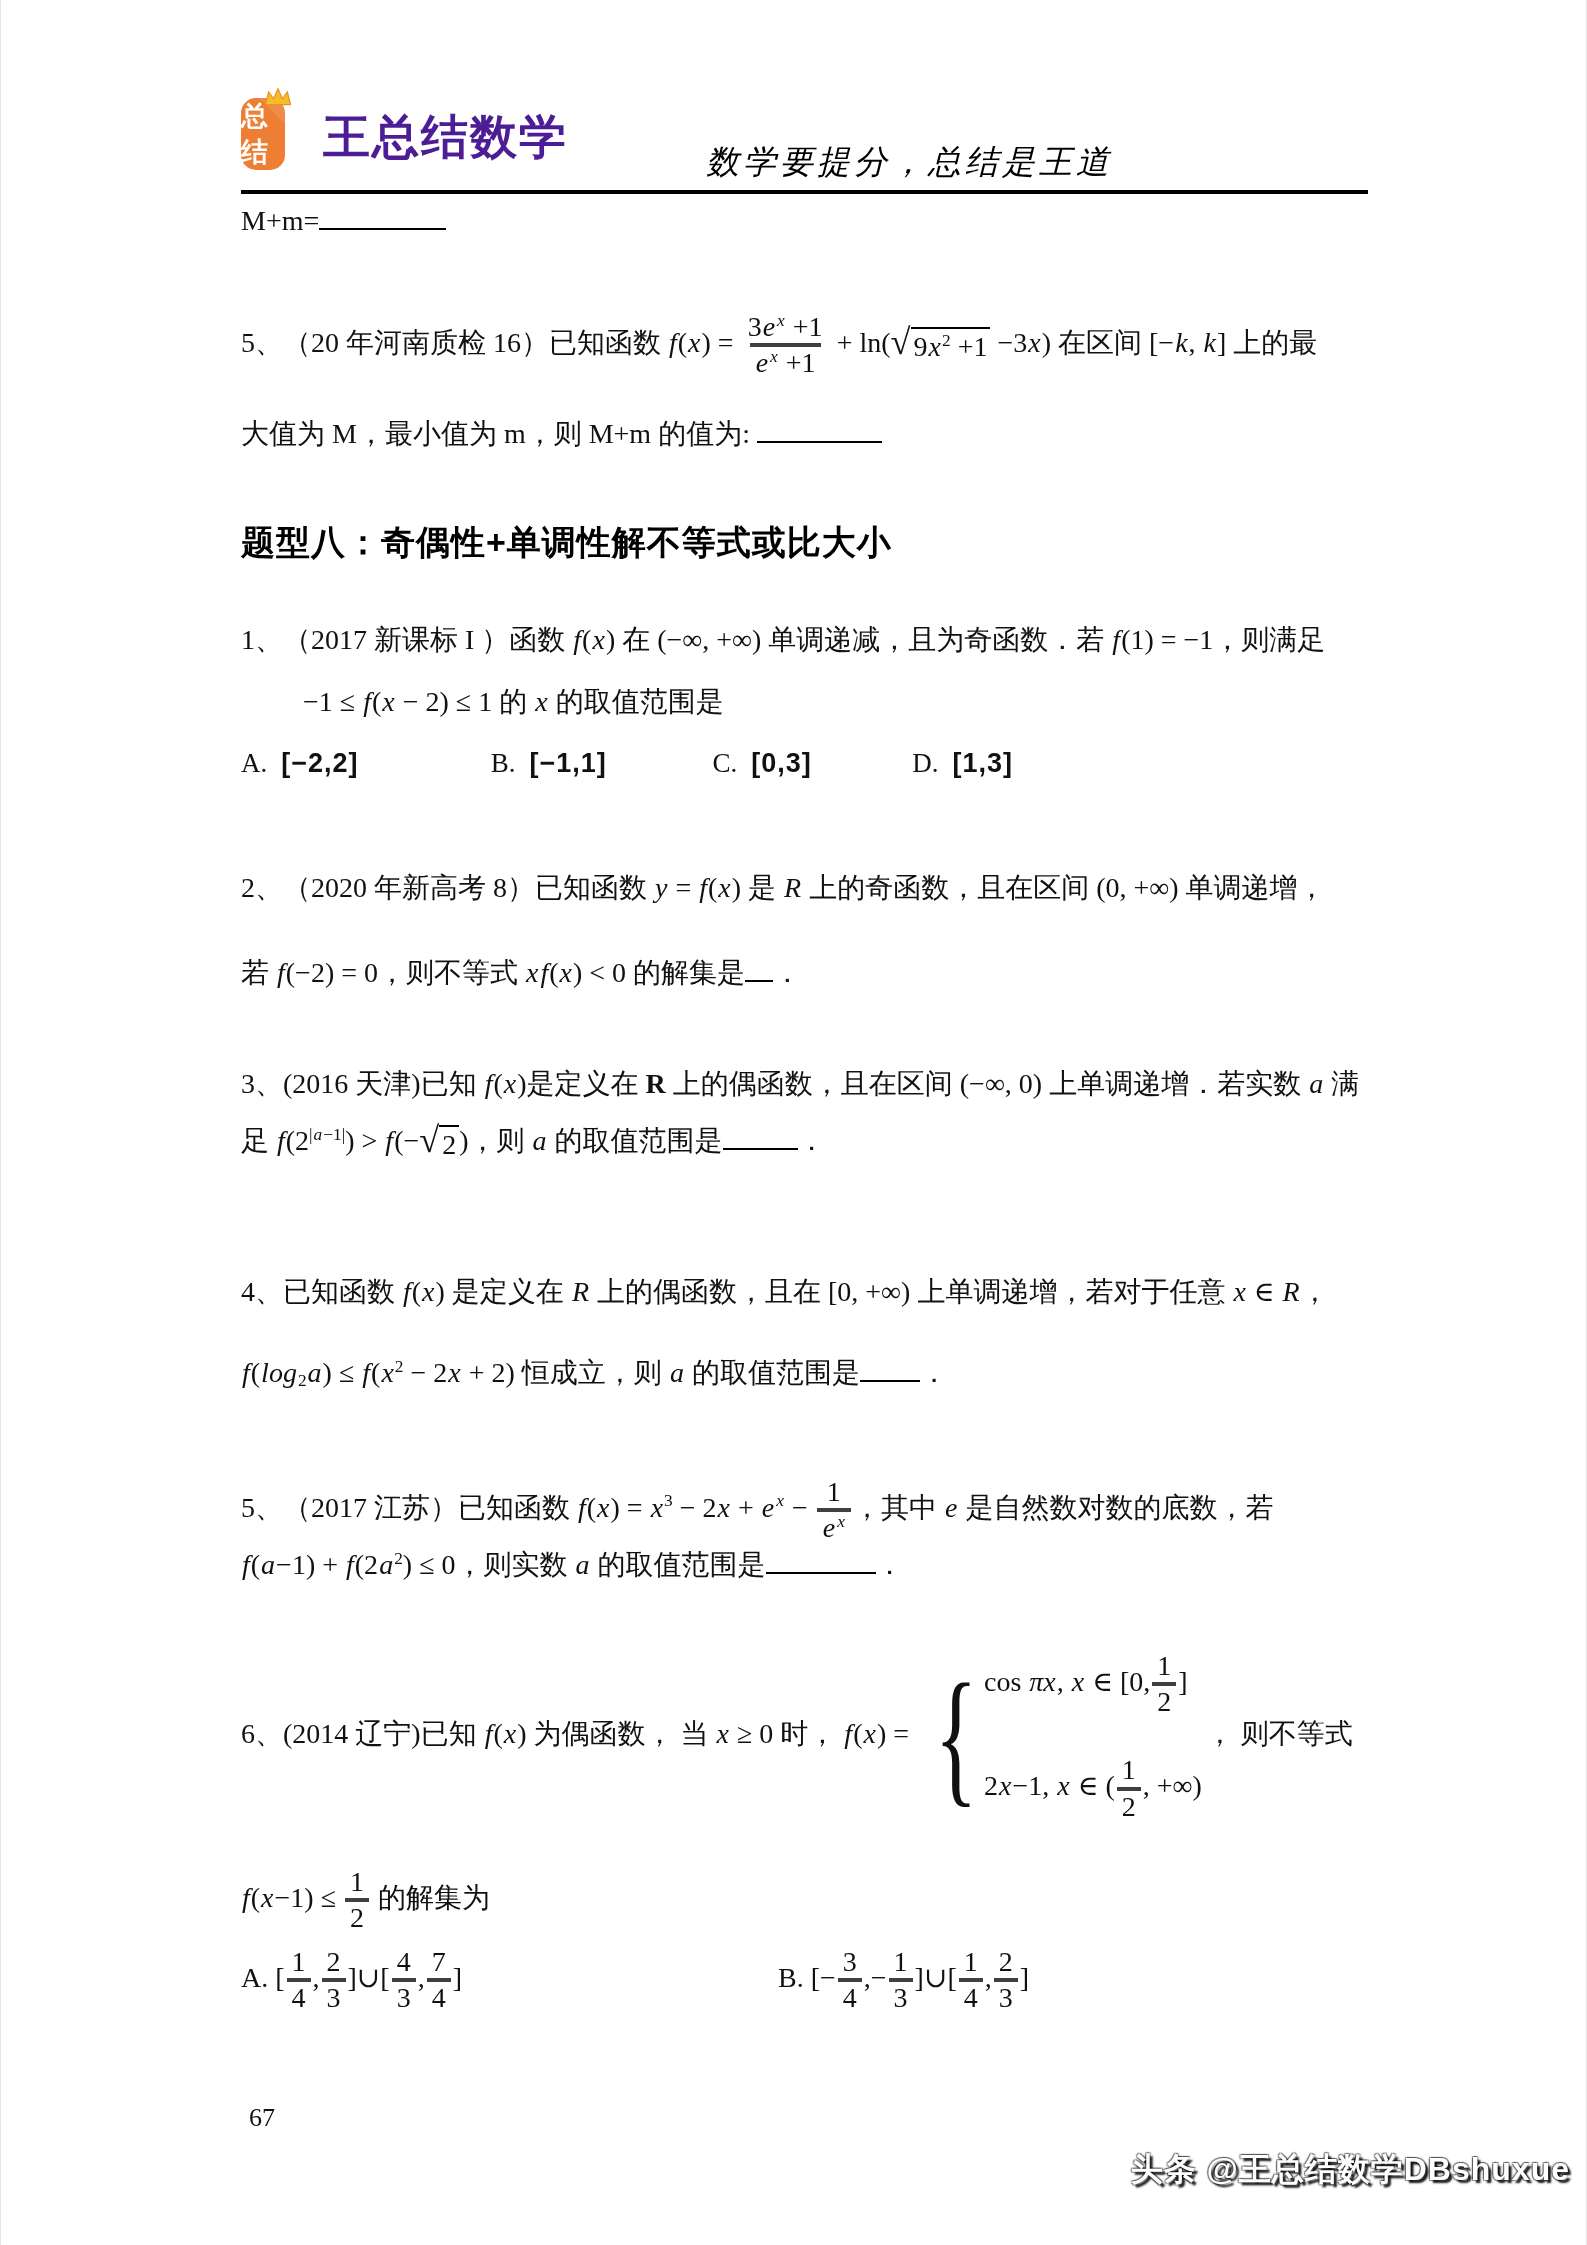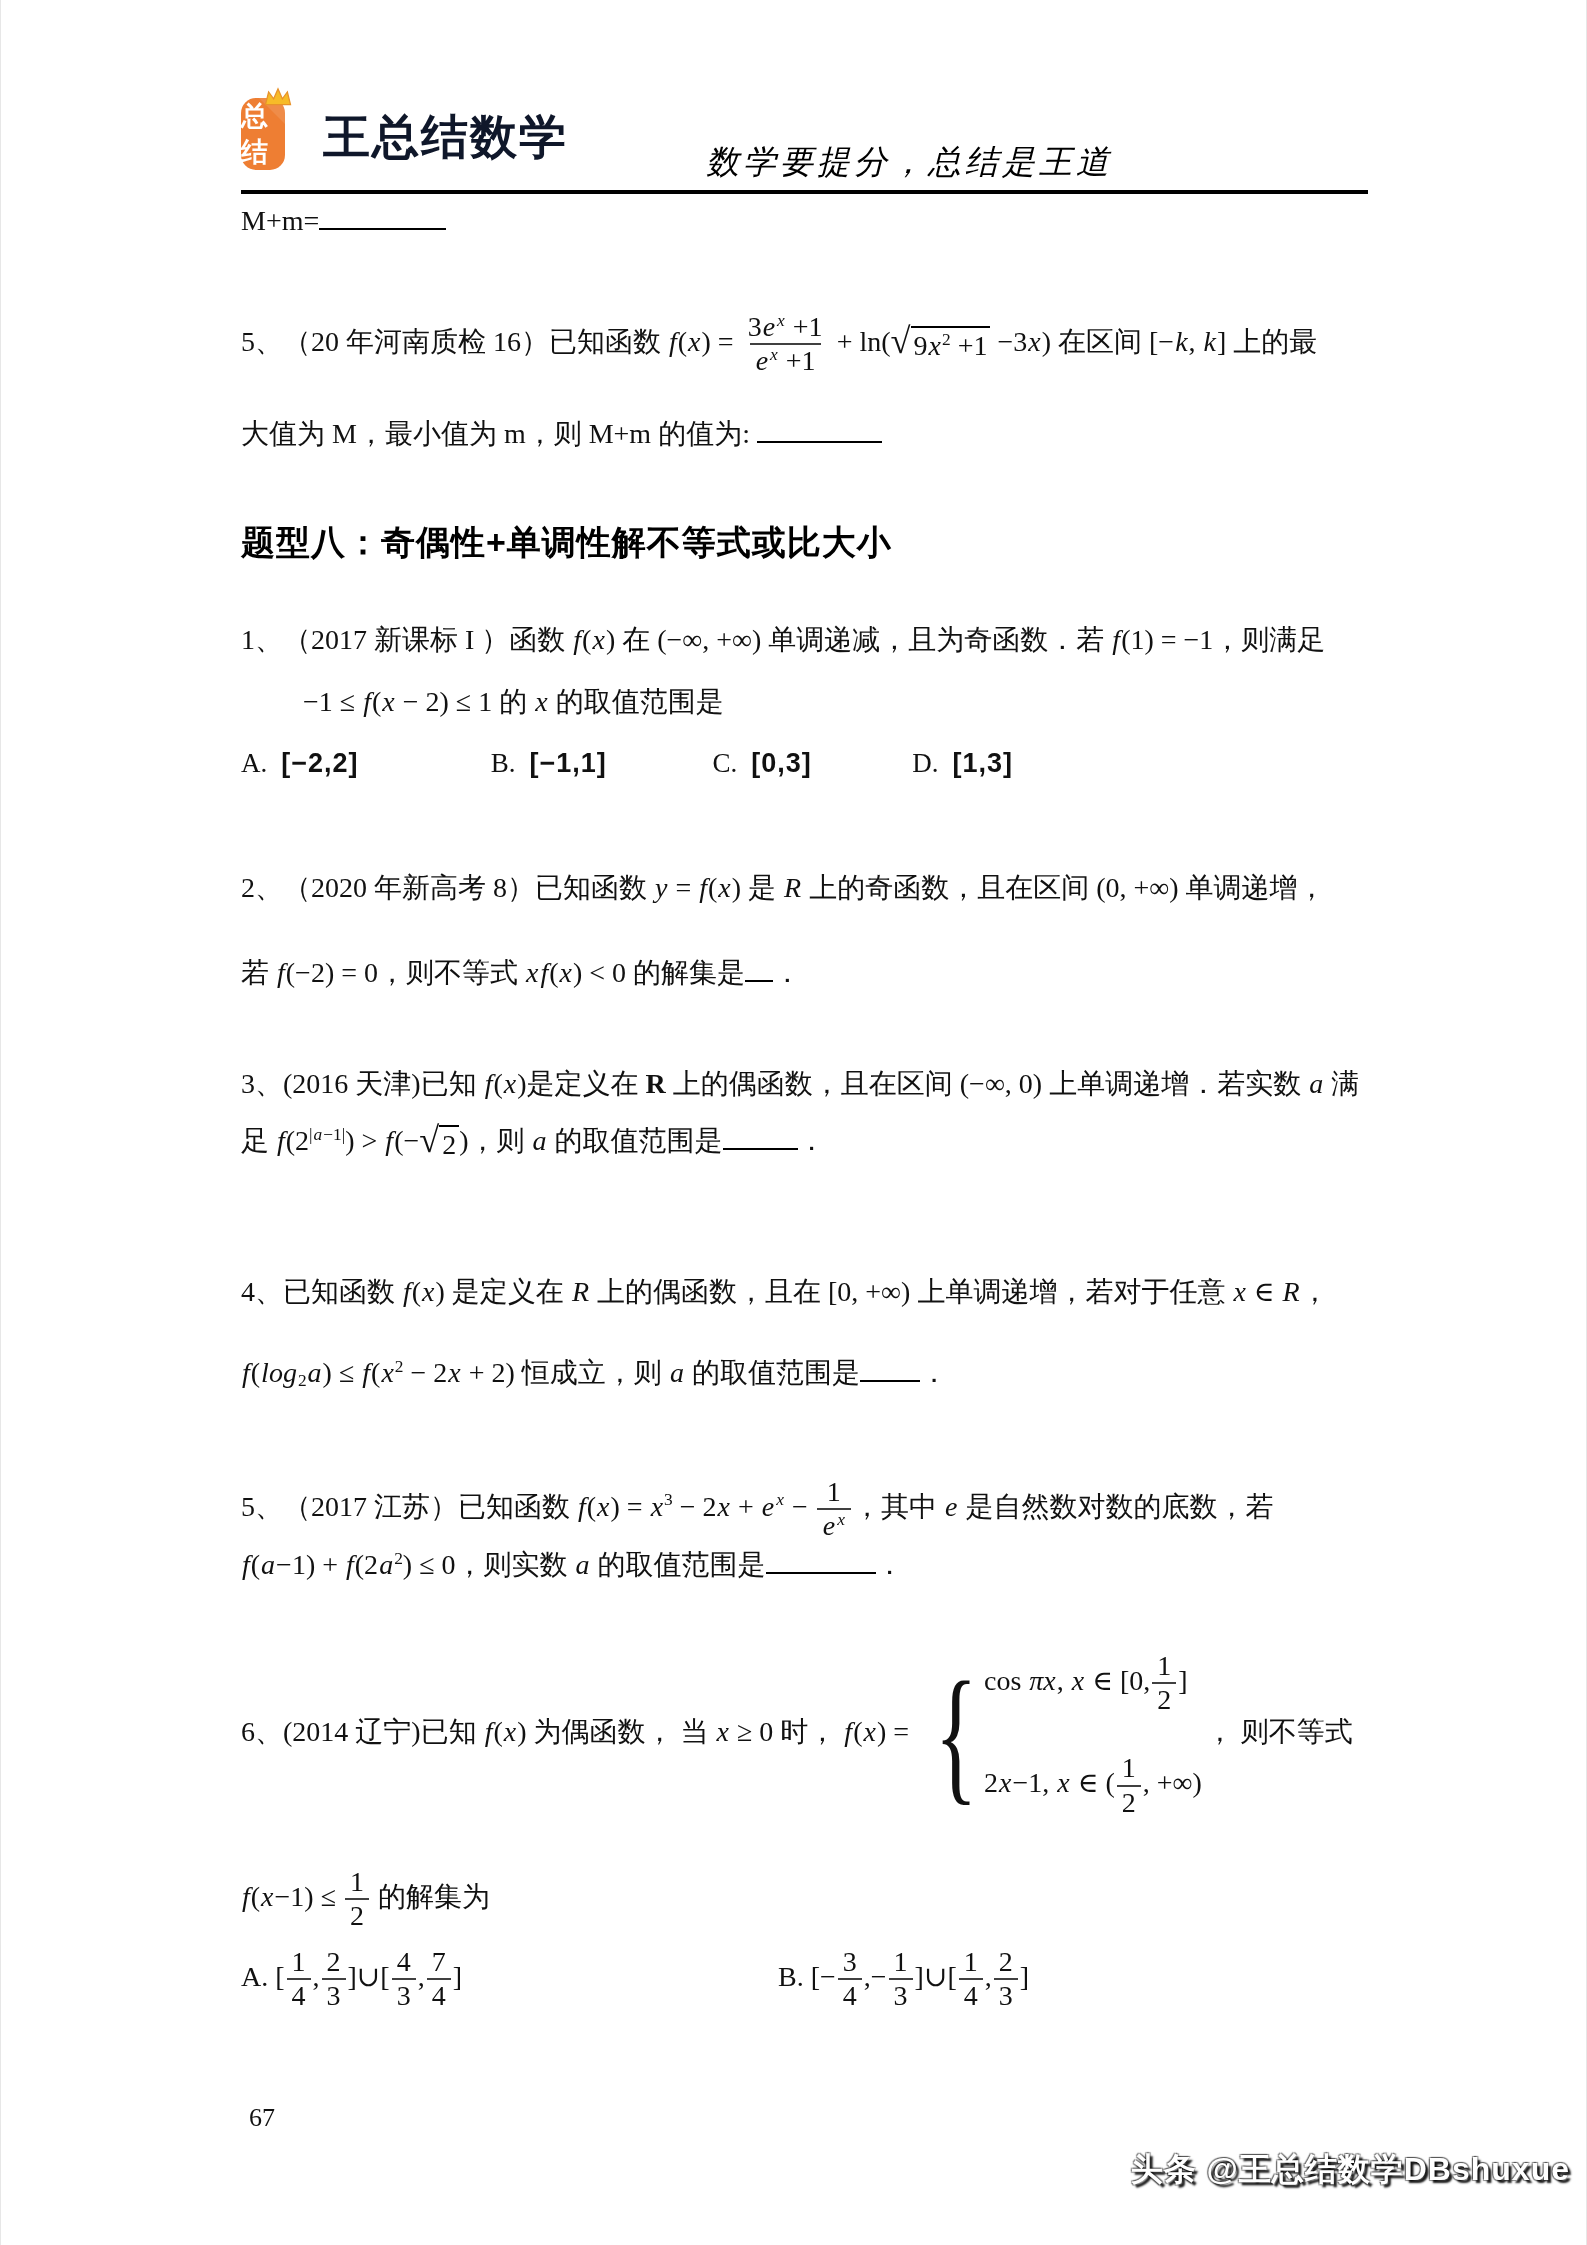--- a/index.html
+++ b/index.html
@@ -52,21 +52,21 @@
     font-weight:bold;font-size:34px;letter-spacing:1px;color:#000;
   }
   
   .mi{font-style:italic;padding:0 1px;}
   .mb{font-weight:bold;}
   .msup{font-size:0.62em;vertical-align:0.6em;line-height:0;}
   .msub{font-size:0.62em;vertical-align:-0.25em;line-height:0;}
   .frac{display:inline-flex;flex-direction:column;align-items:center;
         vertical-align:middle;line-height:1.15;margin:8px 2px;text-align:center;}
   .frac .num{display:block;padding:0 5px;}
-  .frac .den{display:block;border-top:2px solid #404040;padding:0 5px;}
+  .frac .den{display:block;border-top:4px solid #404040;padding:0 5px;}
   .sqrt{display:inline-flex;align-items:flex-start;vertical-align:-2px;}
   .sqrt .rad{font-size:1.3em;line-height:0.85;}
   .sqrt .radand{border-top:2px solid #000;padding:0 3px;}
   .cases{display:inline-flex;align-items:center;vertical-align:middle;margin:0 4px;}
   .cases .brace{font-size:150px;font-weight:400;line-height:0.85;transform:scaleX(0.6);margin-right:-8px;}
   .cases .rows{display:inline-flex;flex-direction:column;gap:20px;}
   .cases .crow{display:block;}
   .blank{display:inline-block;border-bottom:2px solid #000;height:1em;vertical-align:baseline;}
   
   .optrow{position:absolute;left:240px;font-size:27px;white-space:nowrap;}
@@ -92,21 +92,21 @@
 
   <div class="logo-badge" style="background:#ee7e33;">
     <span class="fold"></span>
     <span>总结</span>
     <span class="crown">
       <svg width="30" height="22" viewBox="0 0 24 16">
         <path d="M2 14 L4.5 4 L8.5 9.5 L12 1.5 L15.5 9.5 L19.5 4 L22 14 Z" fill="#f7bb28" stroke="#e8922a" stroke-width="1"></path>
       </svg>
     </span>
   </div>
-  <div class="logo-title" style="color:#0f172a;font-family:Liberation Mono, monospace;">王总结数学</div>
+  <div class="logo-title" style="color:#4c1d95;font-family:Liberation Mono, monospace;">王总结数学</div>
   <div class="slogan">数学要提分，总结是王道</div>
   <div class="header-rule"></div>
 
   <div class="line" style="top:200px;">
     <span>M+m=</span><span class="blank" style="width:127px;"></span>
   </div>
 
   <div class="line" style="top:303px;">5、（20 年河南质检 16）已知函数 <span class="mi">f</span>(<span class="mi">x</span>) = <span class="frac">
         <span class="num">3<span class="mi">e</span><span class="msup"><span class="mi">x</span></span> +1</span>
         <span class="den"><span class="mi">e</span><span class="msup"><span class="mi">x</span></span> +1</span>

